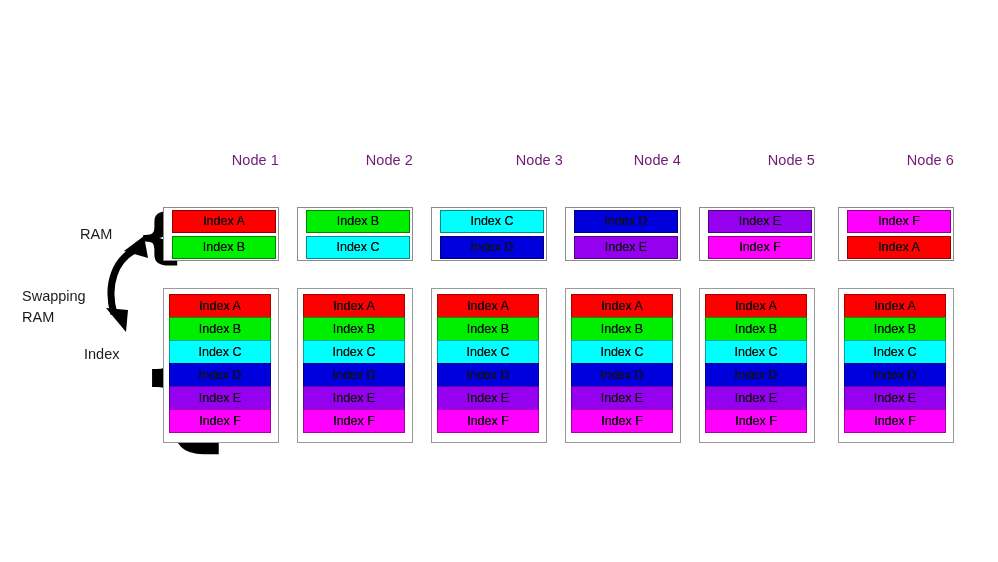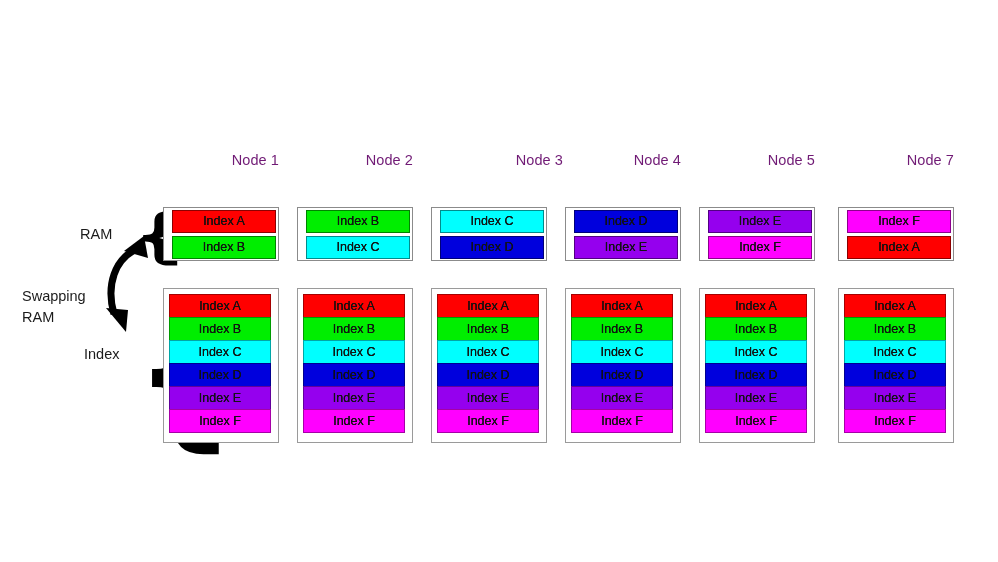--- a/index.html
+++ b/index.html
@@ -252,14 +252,14 @@
           <div class="bar" style="background: rgb(255, 0, 255);">Index F</div>
         </div>
       </div>
     </div>
 
 <div class="node-header" style="left: 163px;">Node 1</div>
     <div class="node-header" style="left: 297px;">Node 2</div>
     <div class="node-header" style="left: 447px;">Node 3</div>
     <div class="node-header" style="left: 565px;">Node 4</div>
     <div class="node-header" style="left: 699px;">Node 5</div>
-    <div class="node-header" style="left: 838px;">Node 7</div>
+    <div class="node-header" style="left: 838px;">Node 6</div>
   </div>
 
 </body></html>

